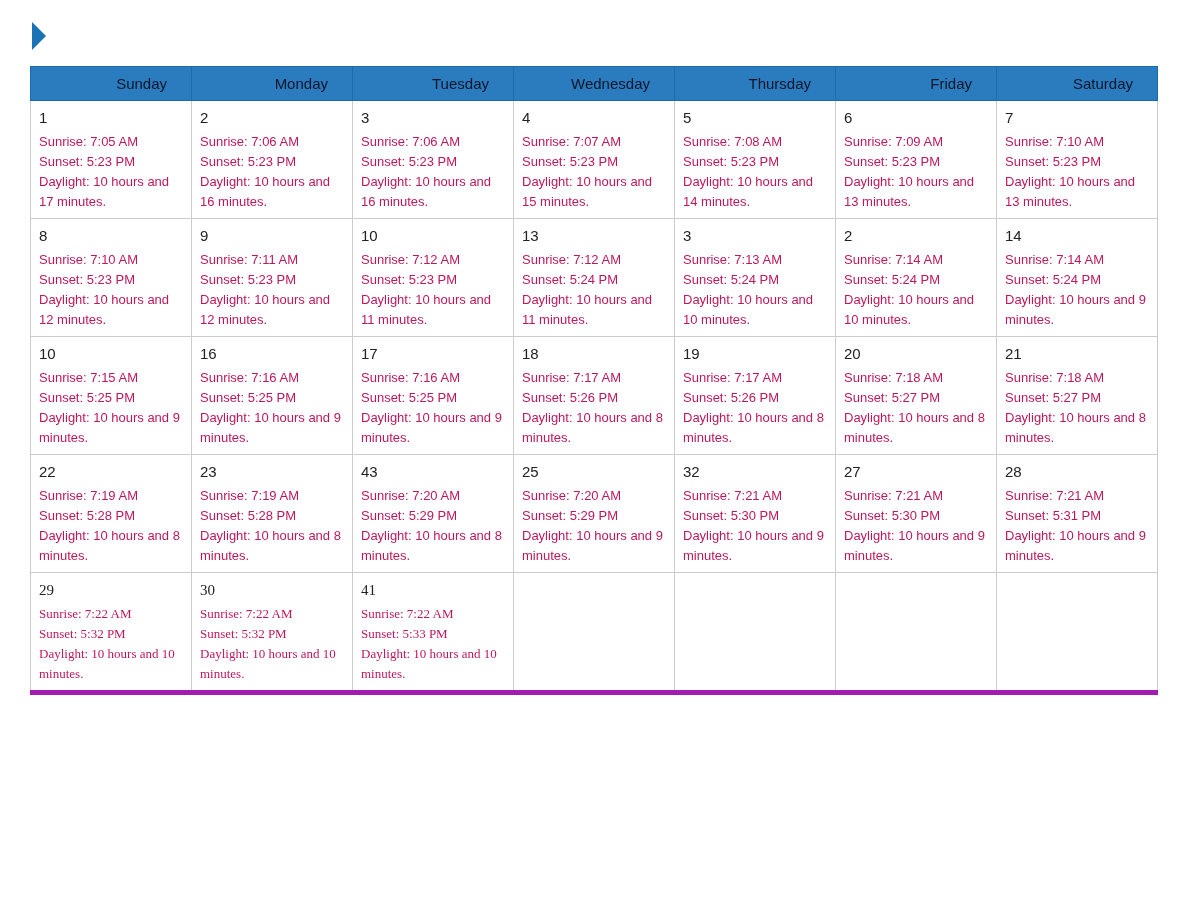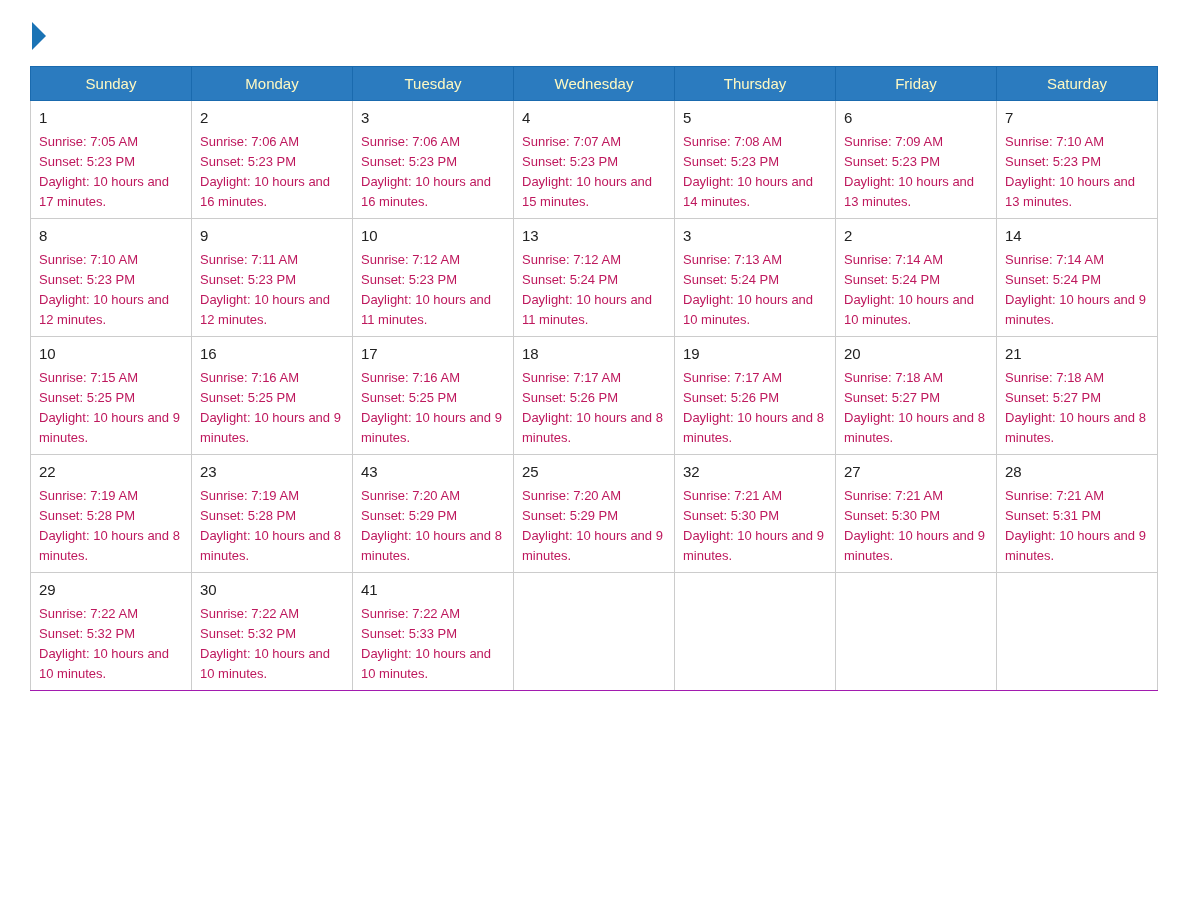--- a/index.html
+++ b/index.html
@@ -63,25 +63,25 @@
       color: #555;
       margin-top: 4px;
     }
     .calendar-table {
       width: 100%;
       border-collapse: collapse;
       border: 1px solid #aaa;
     }
     .calendar-table th {
       background-color: #2b7bbf;
-      color: #fef9c3;
+      color: #0f172a;
       font-size: 15px;
       font-weight: normal;
-      padding: 8px 16px;
-      text-align: center;
+      padding: 8px 24px;
+      text-align: right;
       border: 1px solid #1a6aae;
     }
     .calendar-table td {
       vertical-align: top;
       padding: 6px 8px;
       border: 1px solid #ccc;
       width: 14.28%;
       min-height: 90px;
       font-size: 12.5px;
       color: #333;
@@ -96,21 +96,22 @@
     }
     .day-info {
       font-size: 13px;
       color: #be185d;
       line-height: 1.55;
     }
     .empty-cell {
       background: #fff;
     }
     tr:last-child td {
-      border-bottom: 1px solid #a21caf;
+      border-bottom: 5px solid #a21caf;
+      font-family: Liberation Serif, serif;
     }
   </style>
 </head>
 <body>
 
 <div class="header">
   <div class="logo-wrapper">
     <div class="logo-line1">
       <span class="logo-text-general"></span>
       <span class="logo-triangle"></span>

